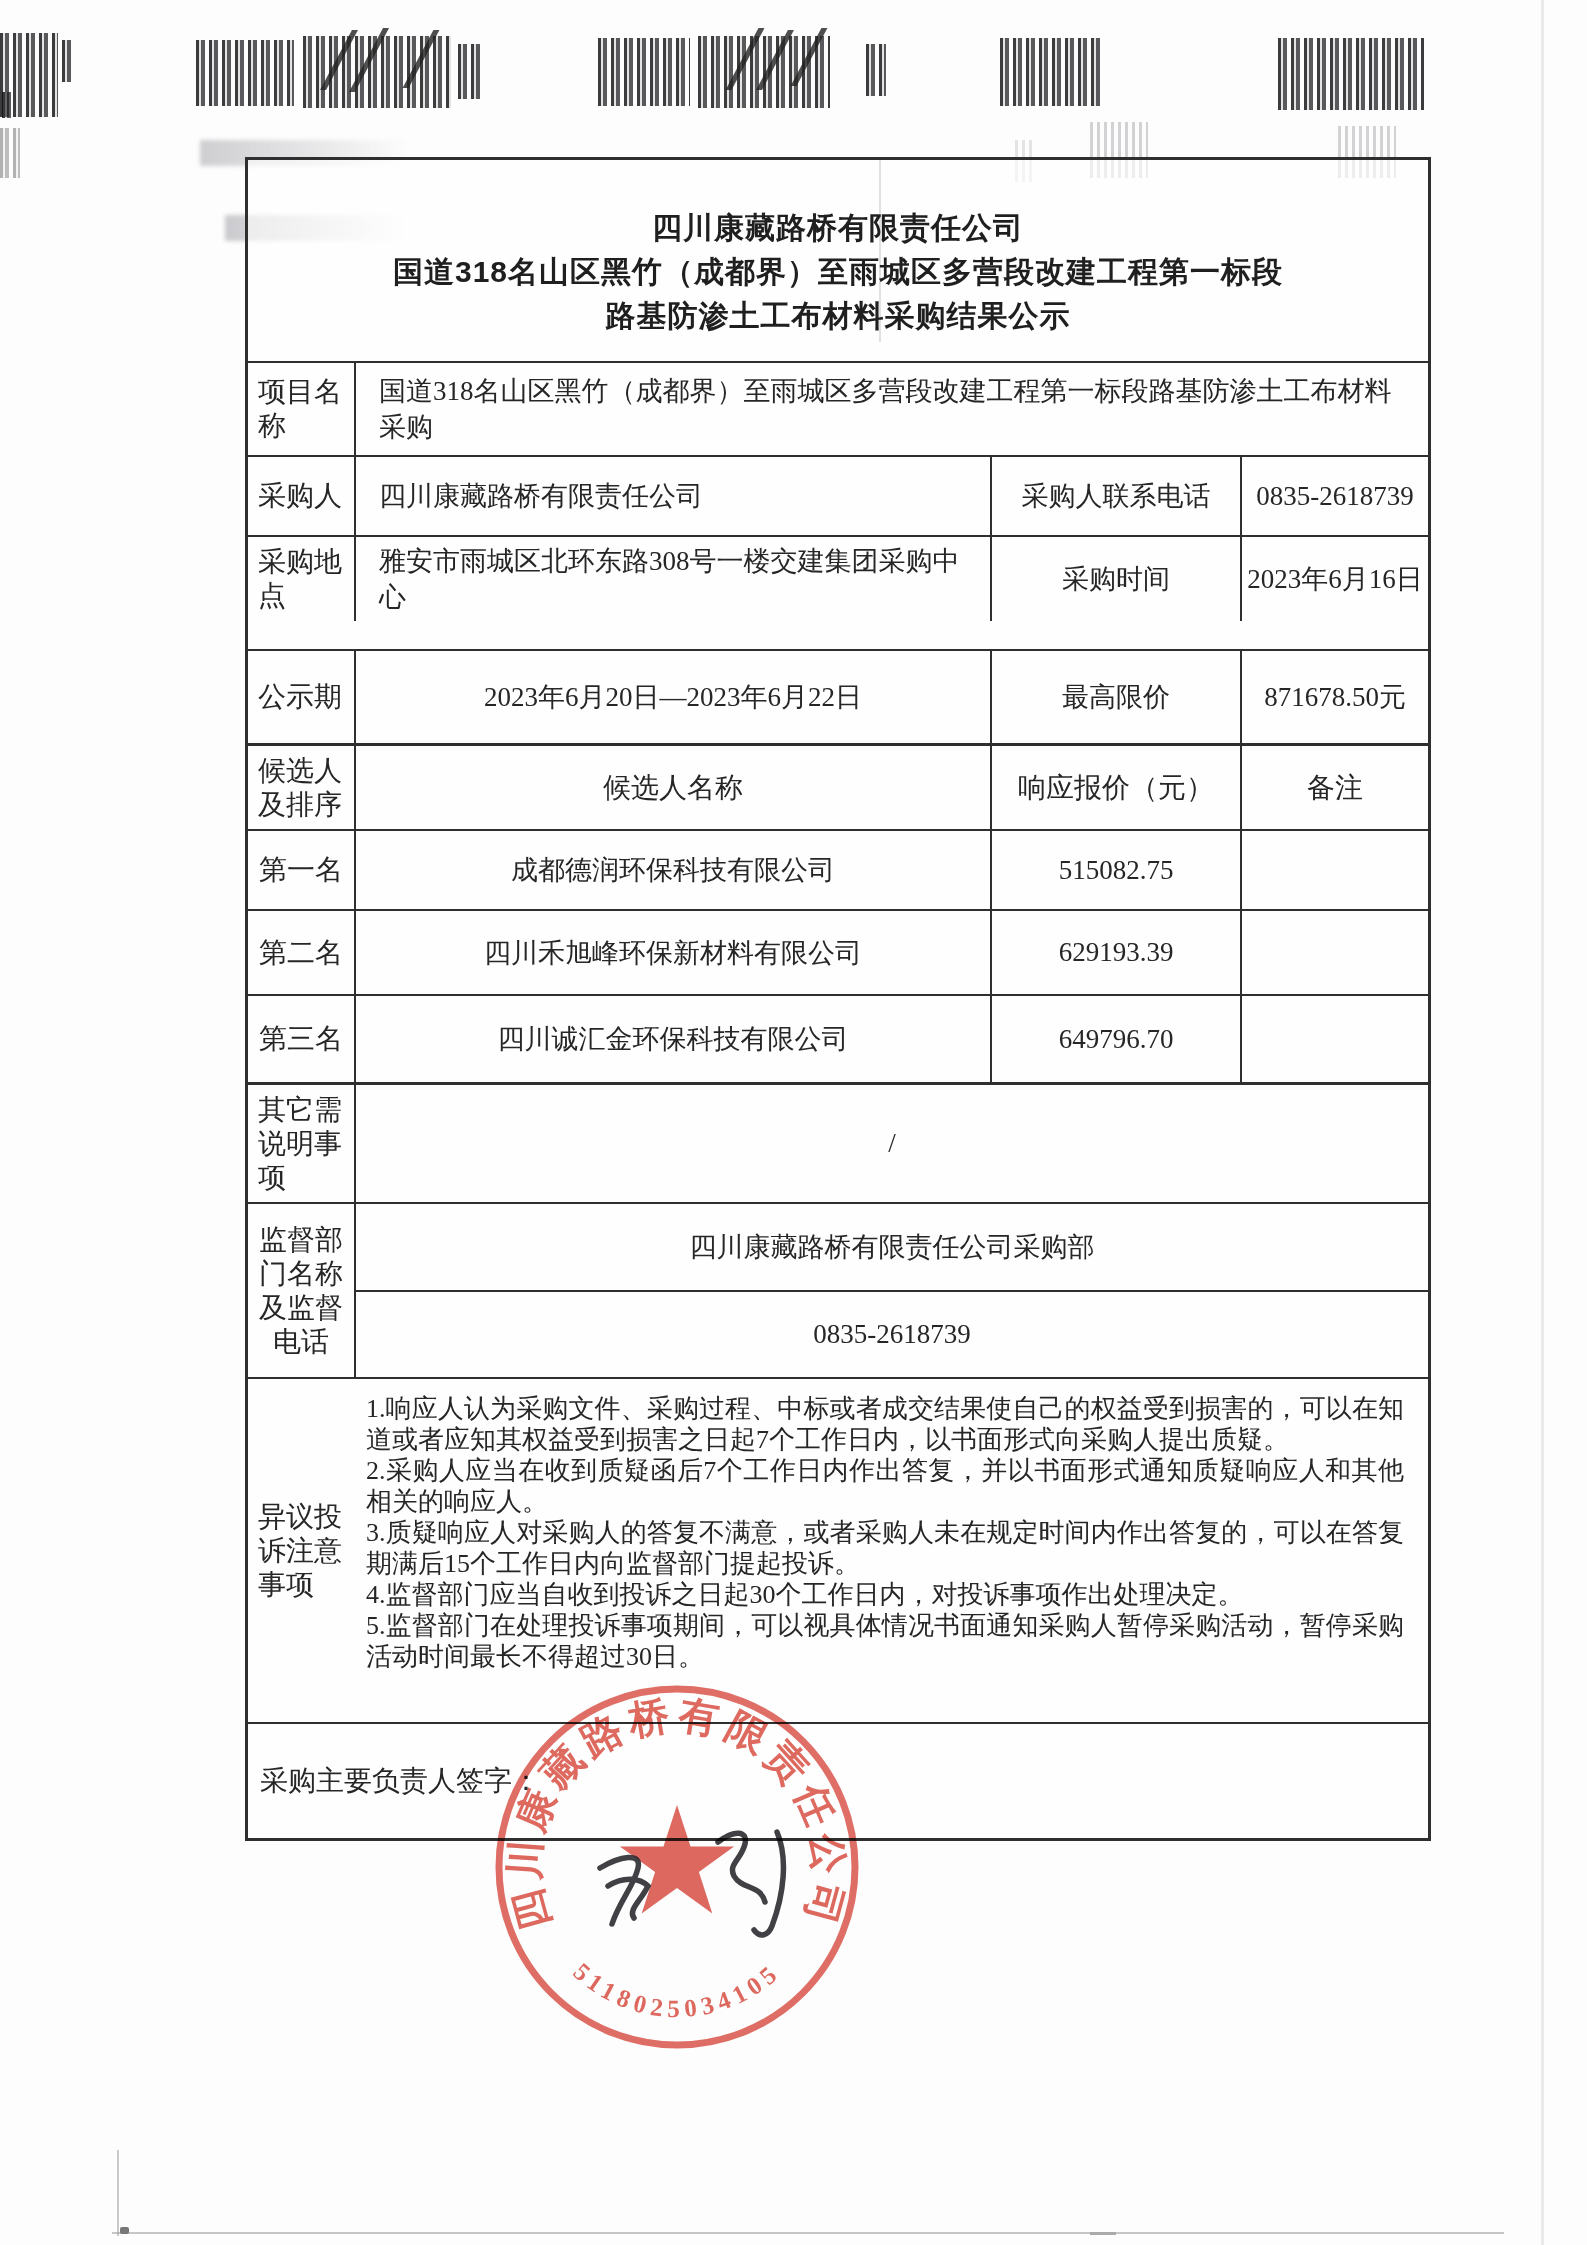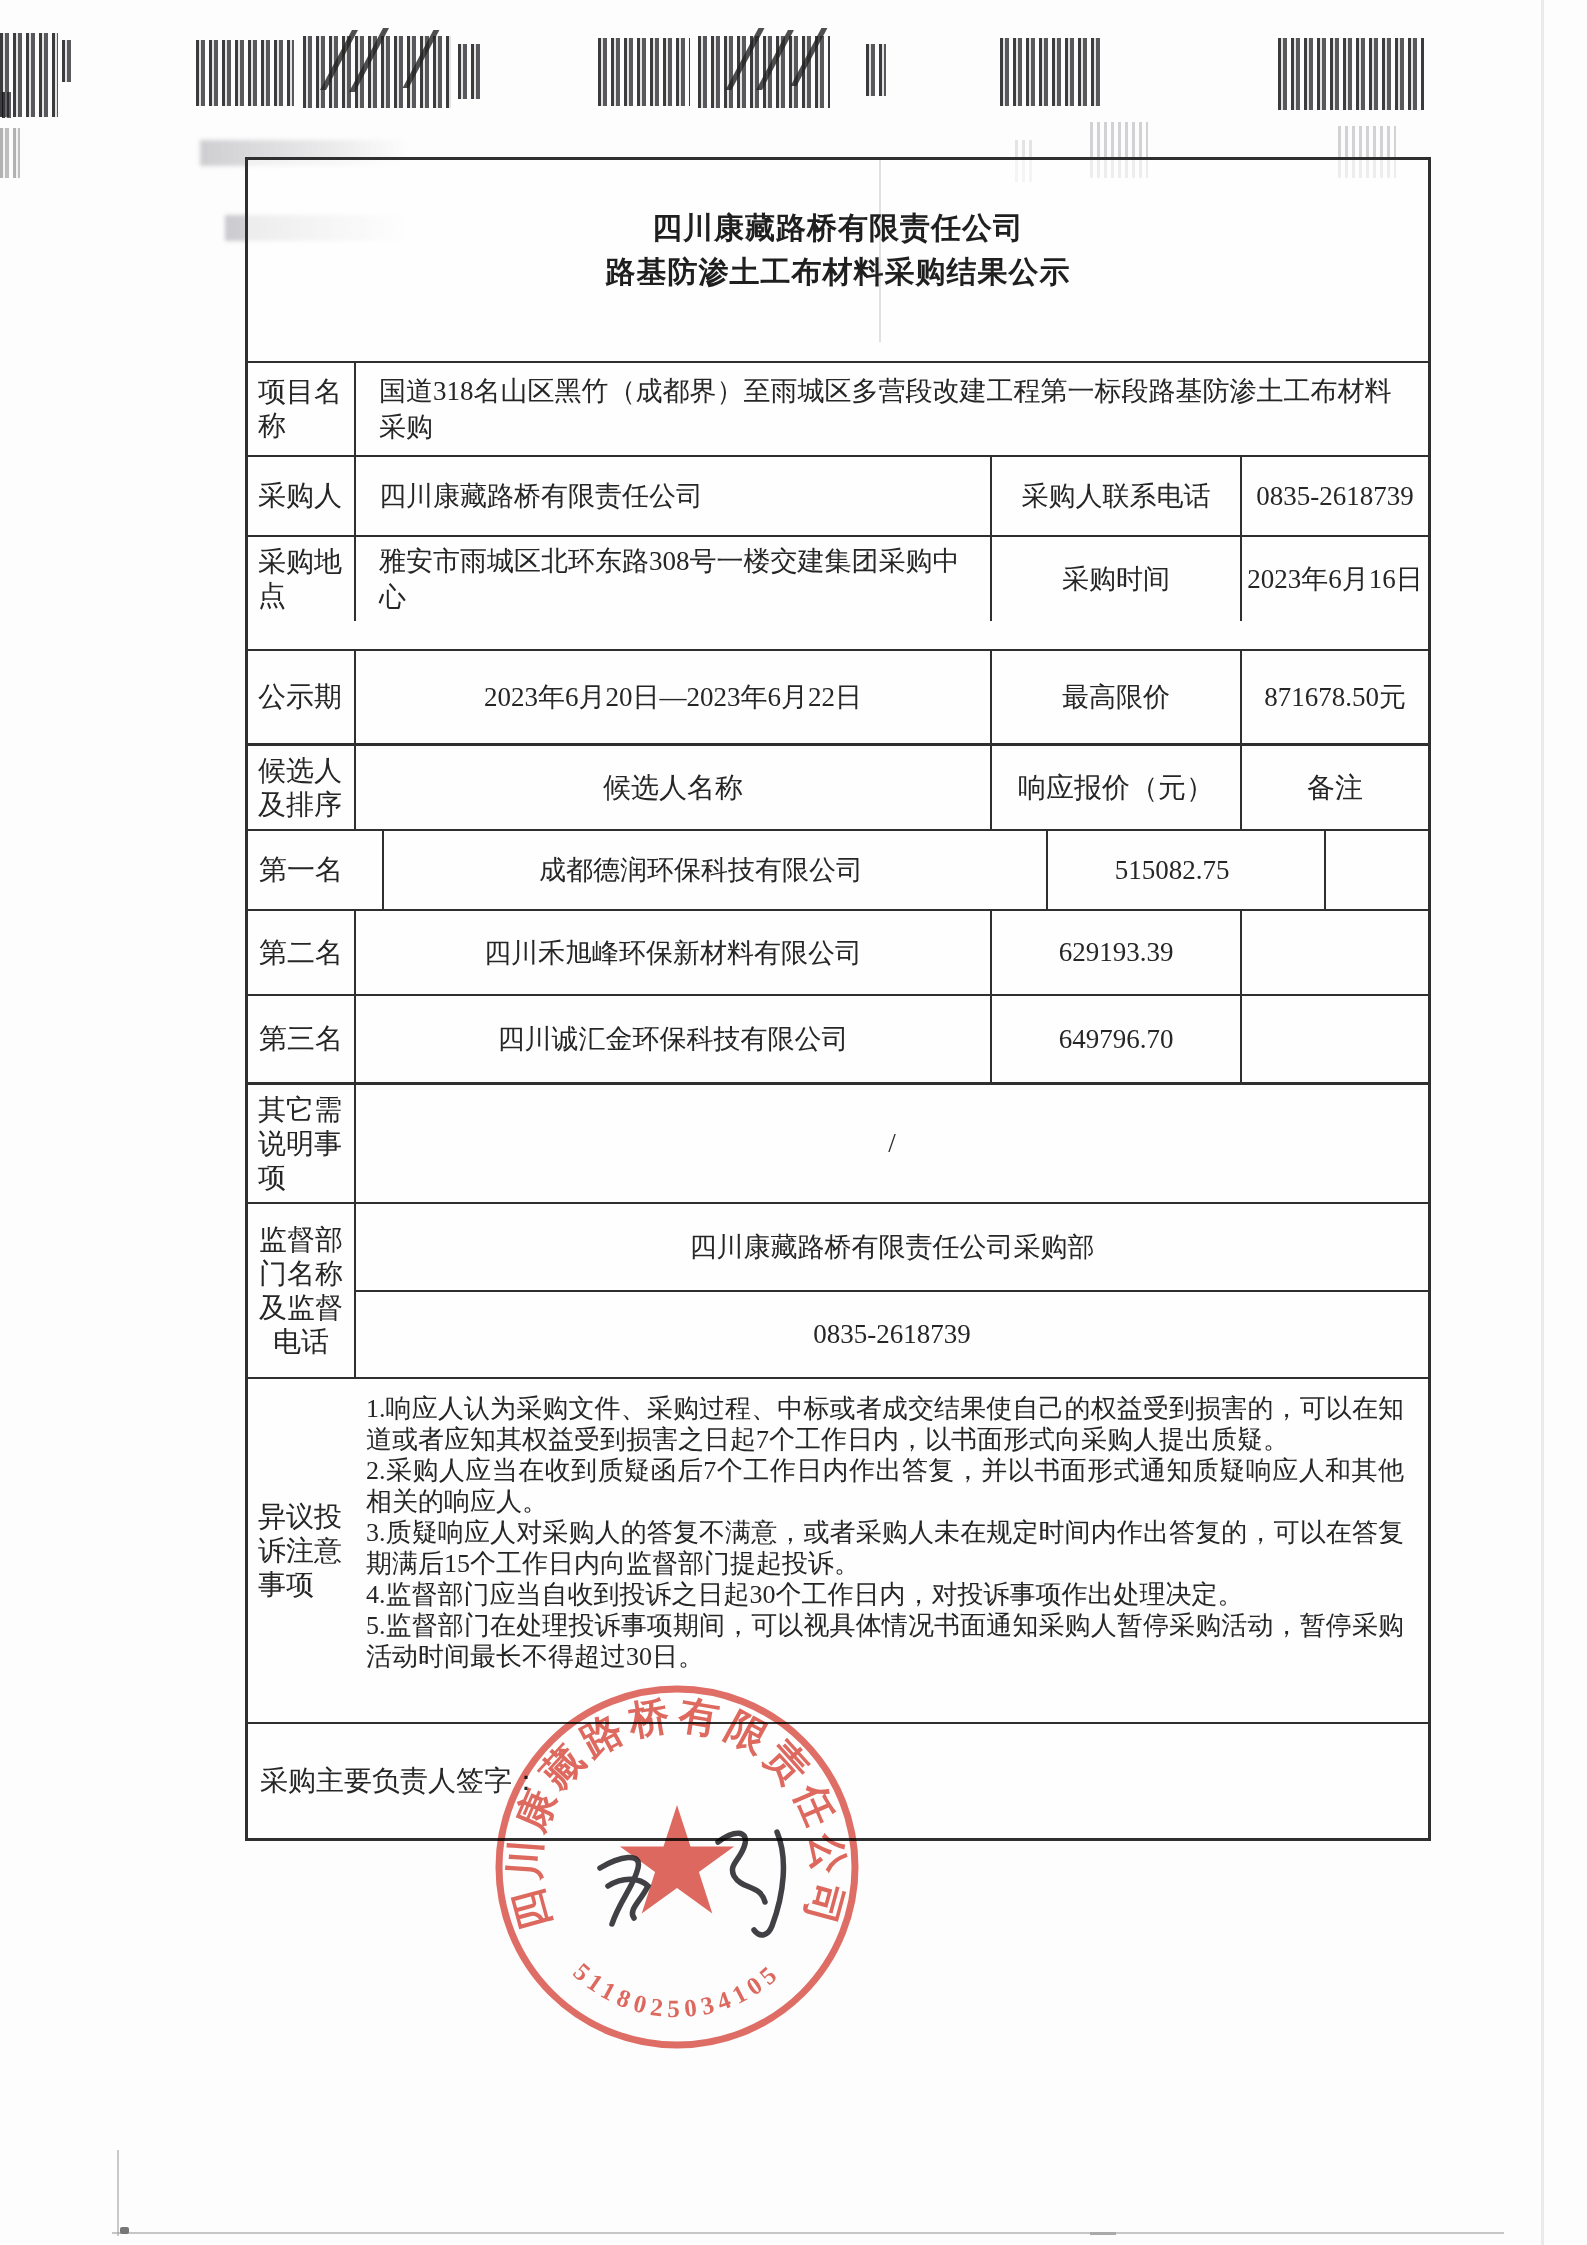--- a/index.html
+++ b/index.html
@@ -59,21 +59,21 @@
   .c1{width:106px;flex:0 0 106px;padding:0 8px 0 10px;font-size:28px;line-height:34px;}
   .c2{width:636px;flex:0 0 636px;}
   .c3{width:250px;flex:0 0 250px;}
   .c4{flex:1;}
   .cfill{flex:1;}
   .left{justify-content:flex-start;padding-left:23px;padding-right:12px;}
   .center{justify-content:center;text-align:center;}
   .rank{justify-content:center;padding:0;text-align:center;}
   .clabel-center{justify-content:center;text-align:center;padding:0 6px;}
   .r1{height:94px;} .r2{height:80px;} .r3{height:86px;} .r4{height:94px;margin-top:28px;}
-  .r5{height:86px;} .r6{height:80px;gap:28px;} .r7{height:85px;} .r8{height:88px;}
+  .r5{height:86px;} .r6{height:80px;} .r7{height:85px;} .r8{height:88px;}
   .r9{height:120px;} .r10{height:175px;font-family:Liberation Serif, serif;} .r11{height:345px;} .r12{height:116px;}
   .hdr{font-size:28px;}
   .subcol{flex:1;display:flex;flex-direction:column;border-left:2px solid #2f2f2f;}
   .subcell{flex:1;display:flex;align-items:center;justify-content:center;font-size:27px;}
   .sb{border-top:2px solid #2f2f2f;}
   .cpara{flex:1;display:block;padding:14px 24px 20px 12px;font-size:26px;line-height:31px;}
   .pitem{text-align:justify;}
   .csig{flex:1;justify-content:flex-start;padding-left:12px;font-size:28px;}
 
   
@@ -112,20 +112,21 @@
   <div class="bline"></div>
   <div class="ledge"></div>
   <div class="speck1"></div>
   <div class="speck2"></div>
   <div class="rband"></div>
 
   <div class="doc">
 
     <div class="title-block">
       <div>四川康藏路桥有限责任公司</div>
+      <div>国道318名山区黑竹（成都界）至雨城区多营段改建工程第一标段</div>
       <div>路基防渗土工布材料采购结果公示</div>
     </div>
 
     <div class="row r1">
       <div class="c c1">项目名称</div>
       <div class="c cfill left">国道318名山区黑竹（成都界）至雨城区多营段改建工程第一标段路基防渗土工布材料采购</div>
     </div>
 
     <div class="row r2">
       <div class="c c1">采购人</div>

